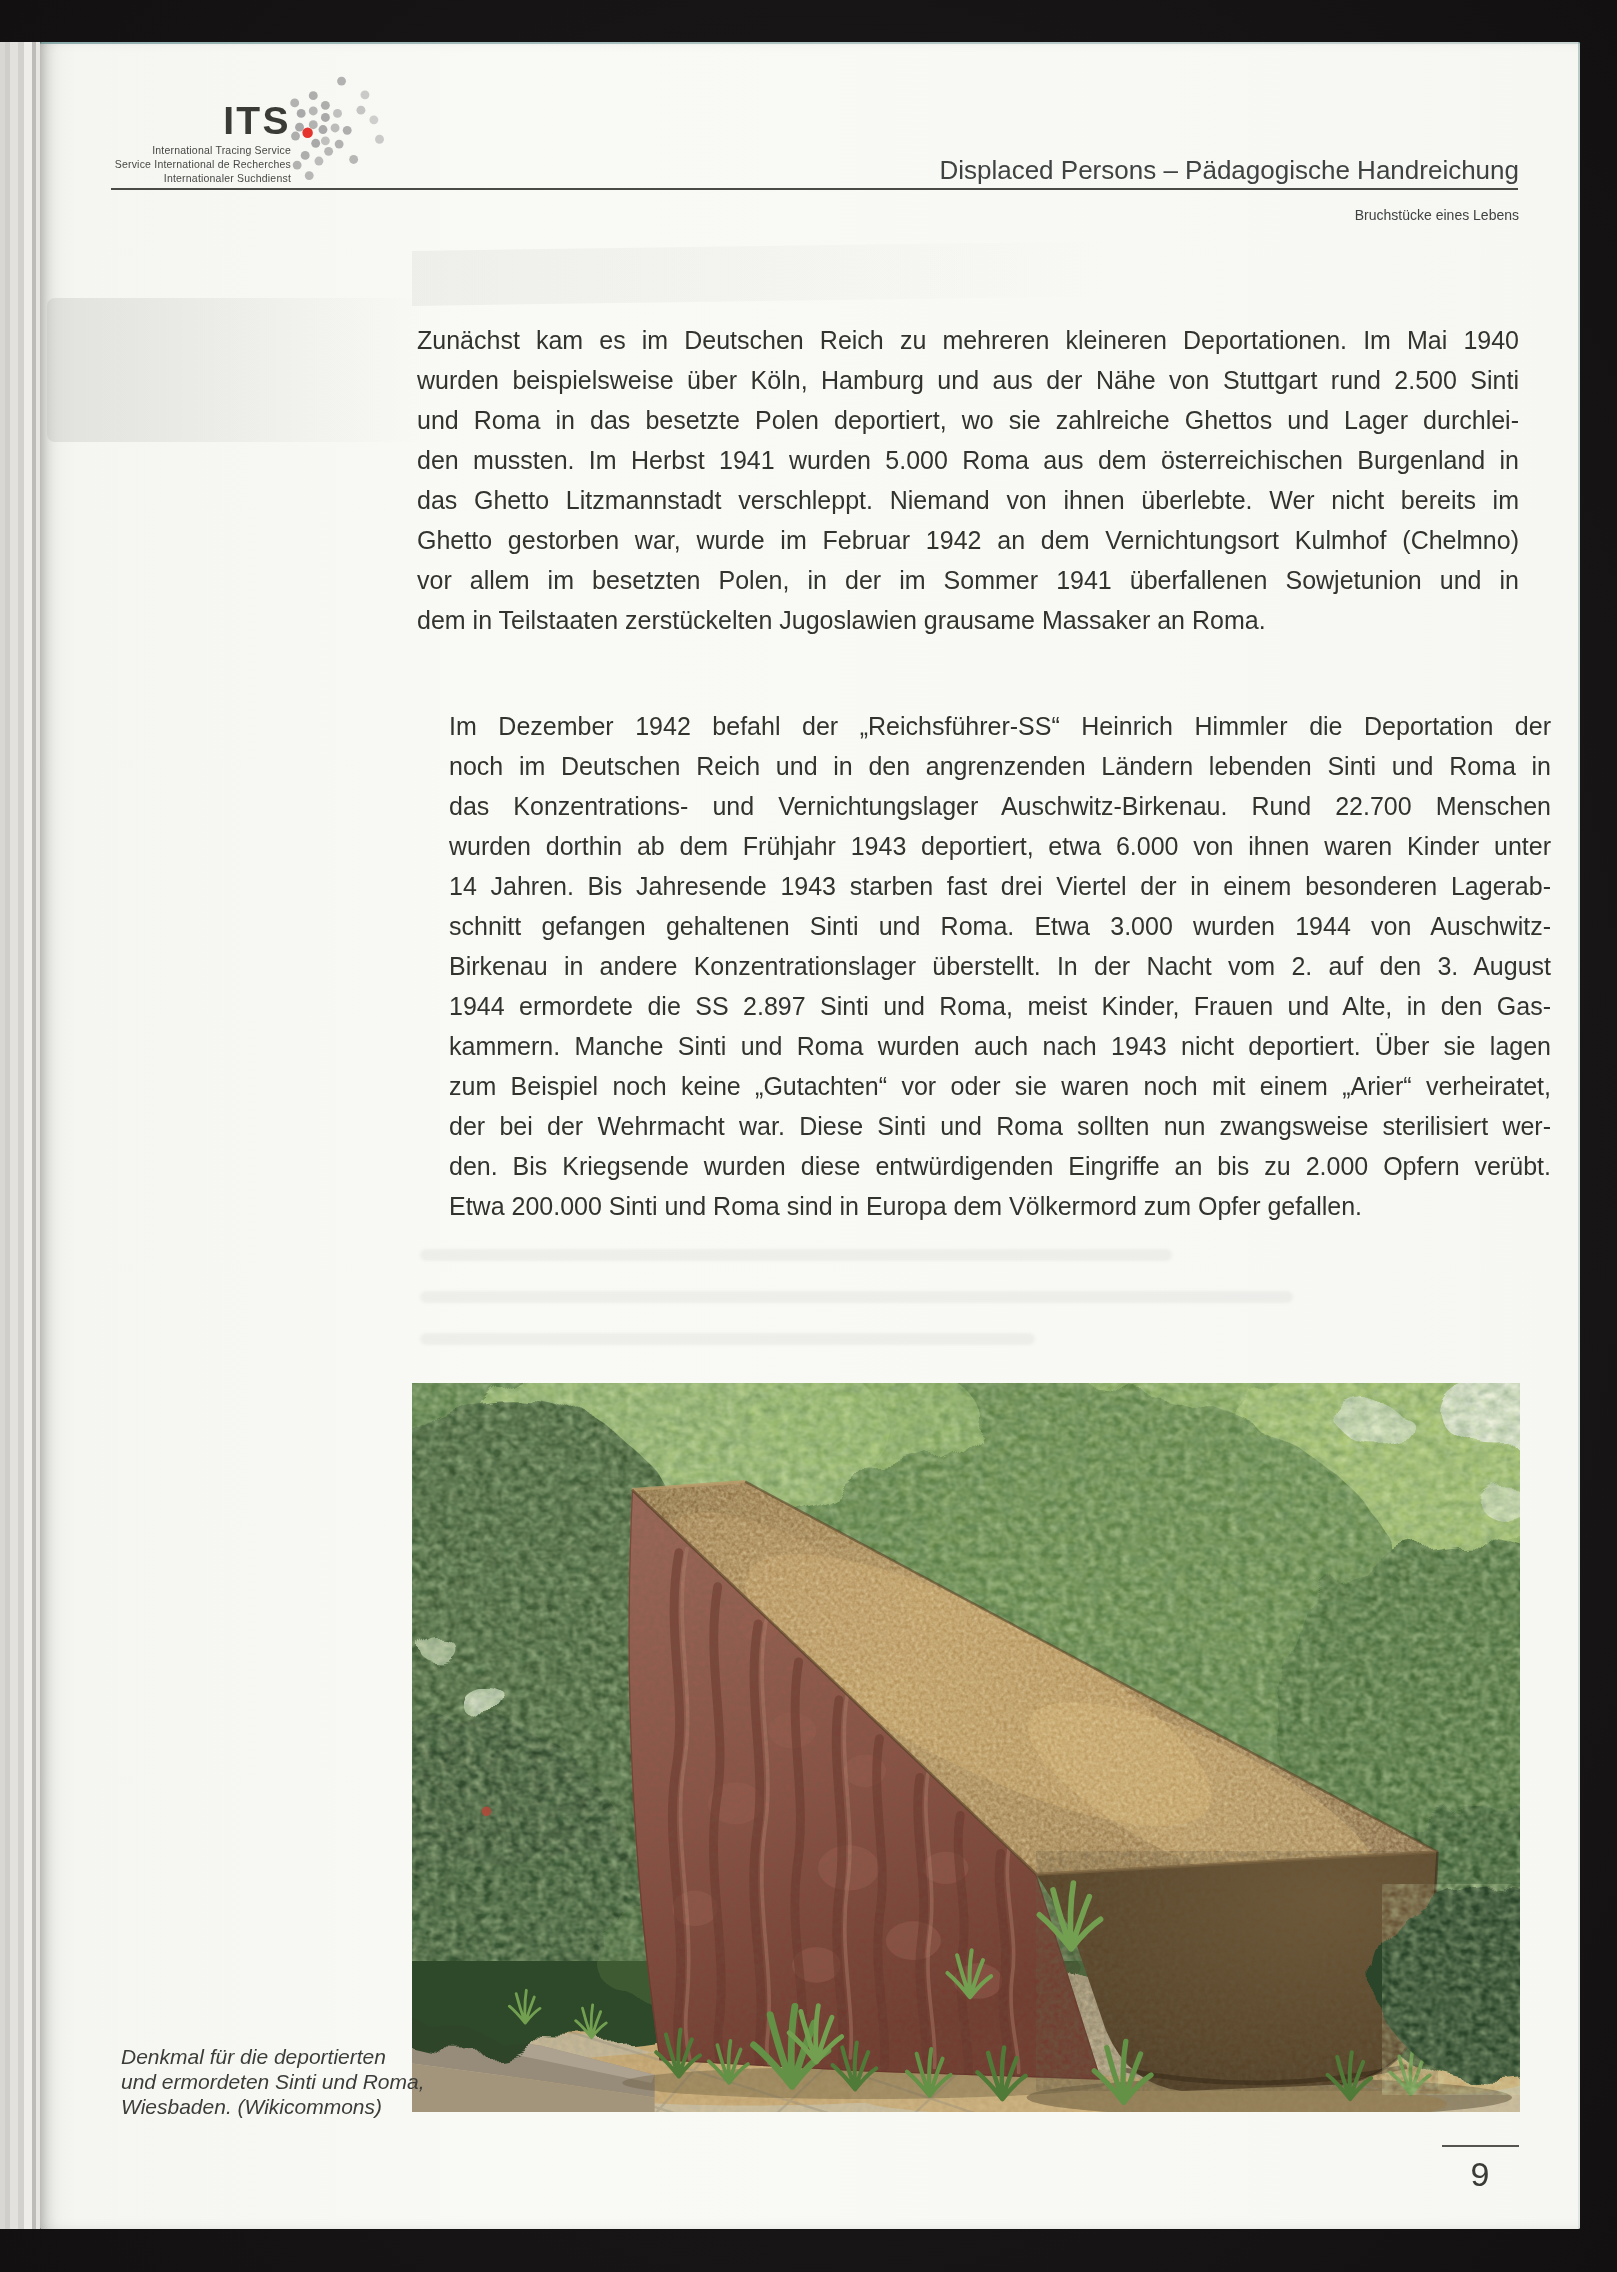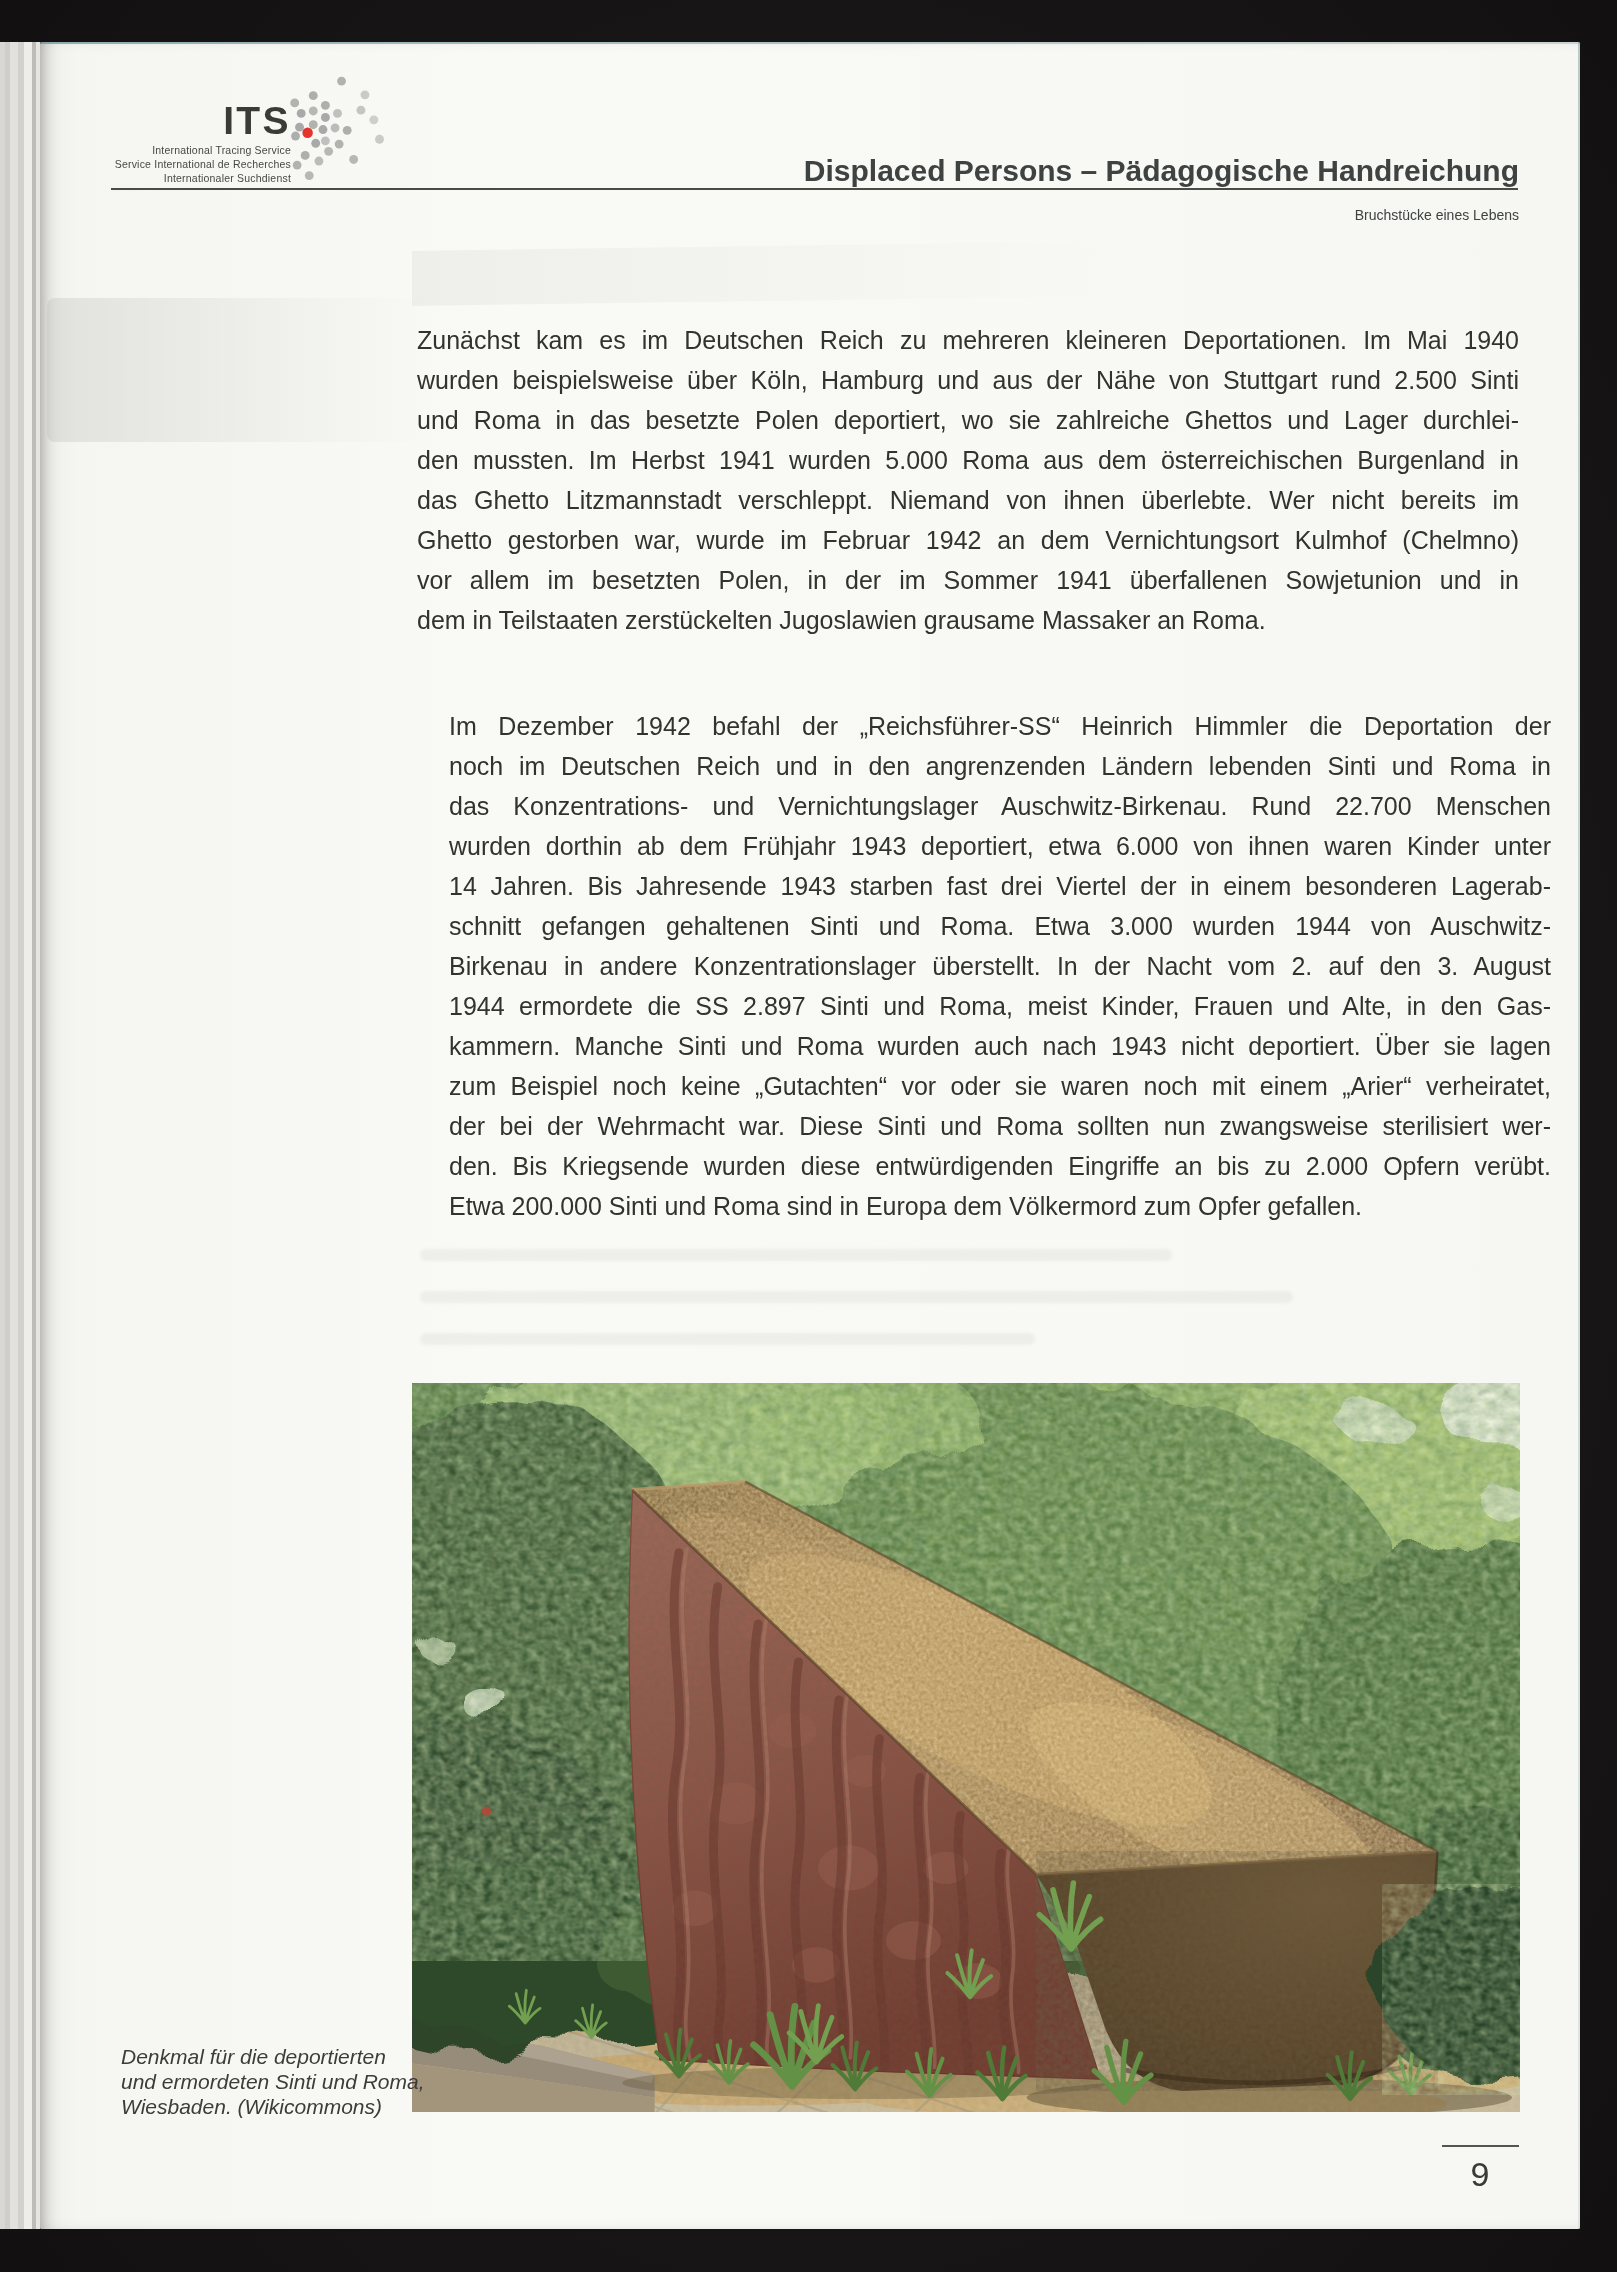--- a/index.html
+++ b/index.html
@@ -20,21 +20,21 @@
   .edge-right{position:absolute;right:0;top:0;width:2.4px;height:100%;background:linear-gradient(rgba(93,141,142,.4),rgba(93,141,142,.15));}
 
   
   .logo-block{position:absolute;left:65px;top:59px;width:186px;text-align:right;}
   .logo-acronym{font-size:39px;font-weight:bold;letter-spacing:2.4px;color:var(--logo-ink);line-height:40px;}
   .logo-sublines{margin-top:1.6px;font-size:10.5px;line-height:14px;color:#474745;letter-spacing:0.2px;}
   .logo-dots{position:absolute;left:245px;top:0px;width:105px;height:142px;}
   .logo-dots circle{fill:var(--dot-gray);}
   .logo-dots circle.red{fill:var(--dot-red);}
   .header-rule{position:absolute;left:71px;top:146px;width:1407px;height:1.6px;background:var(--rule);}
-  .doc-title{position:absolute;right:61px;top:115px;font-size:30px;color:var(--heading);line-height:27.5px;font-weight:bold;}
+  .doc-title{position:absolute;right:61px;top:115px;font-size:26px;color:var(--heading);line-height:27.5px;}
   .section-title{position:absolute;right:61px;top:160px;font-size:14px;color:var(--heading);line-height:27.5px;}
 
   
   .band1{position:absolute;left:6.5px;top:256px;width:380px;height:144px;border-radius:8px;
     background:linear-gradient(to right, rgba(185,185,180,.33), rgba(185,185,180,.10) 65%, rgba(185,185,180,0));}
   .wedge{position:absolute;left:372px;top:201px;width:1132px;height:55px;transform:skewY(-.8deg);
     background:linear-gradient(to right, rgba(200,200,194,.22), rgba(200,200,194,0) 62%);}
   .ghost{position:absolute;height:12px;border-radius:6.5px;background:rgba(128,128,122,.085);filter:blur(1.6px);}
   .g1{left:380px;top:1207px;width:752px;}
   .g2{left:380px;top:1249px;width:873px;}

